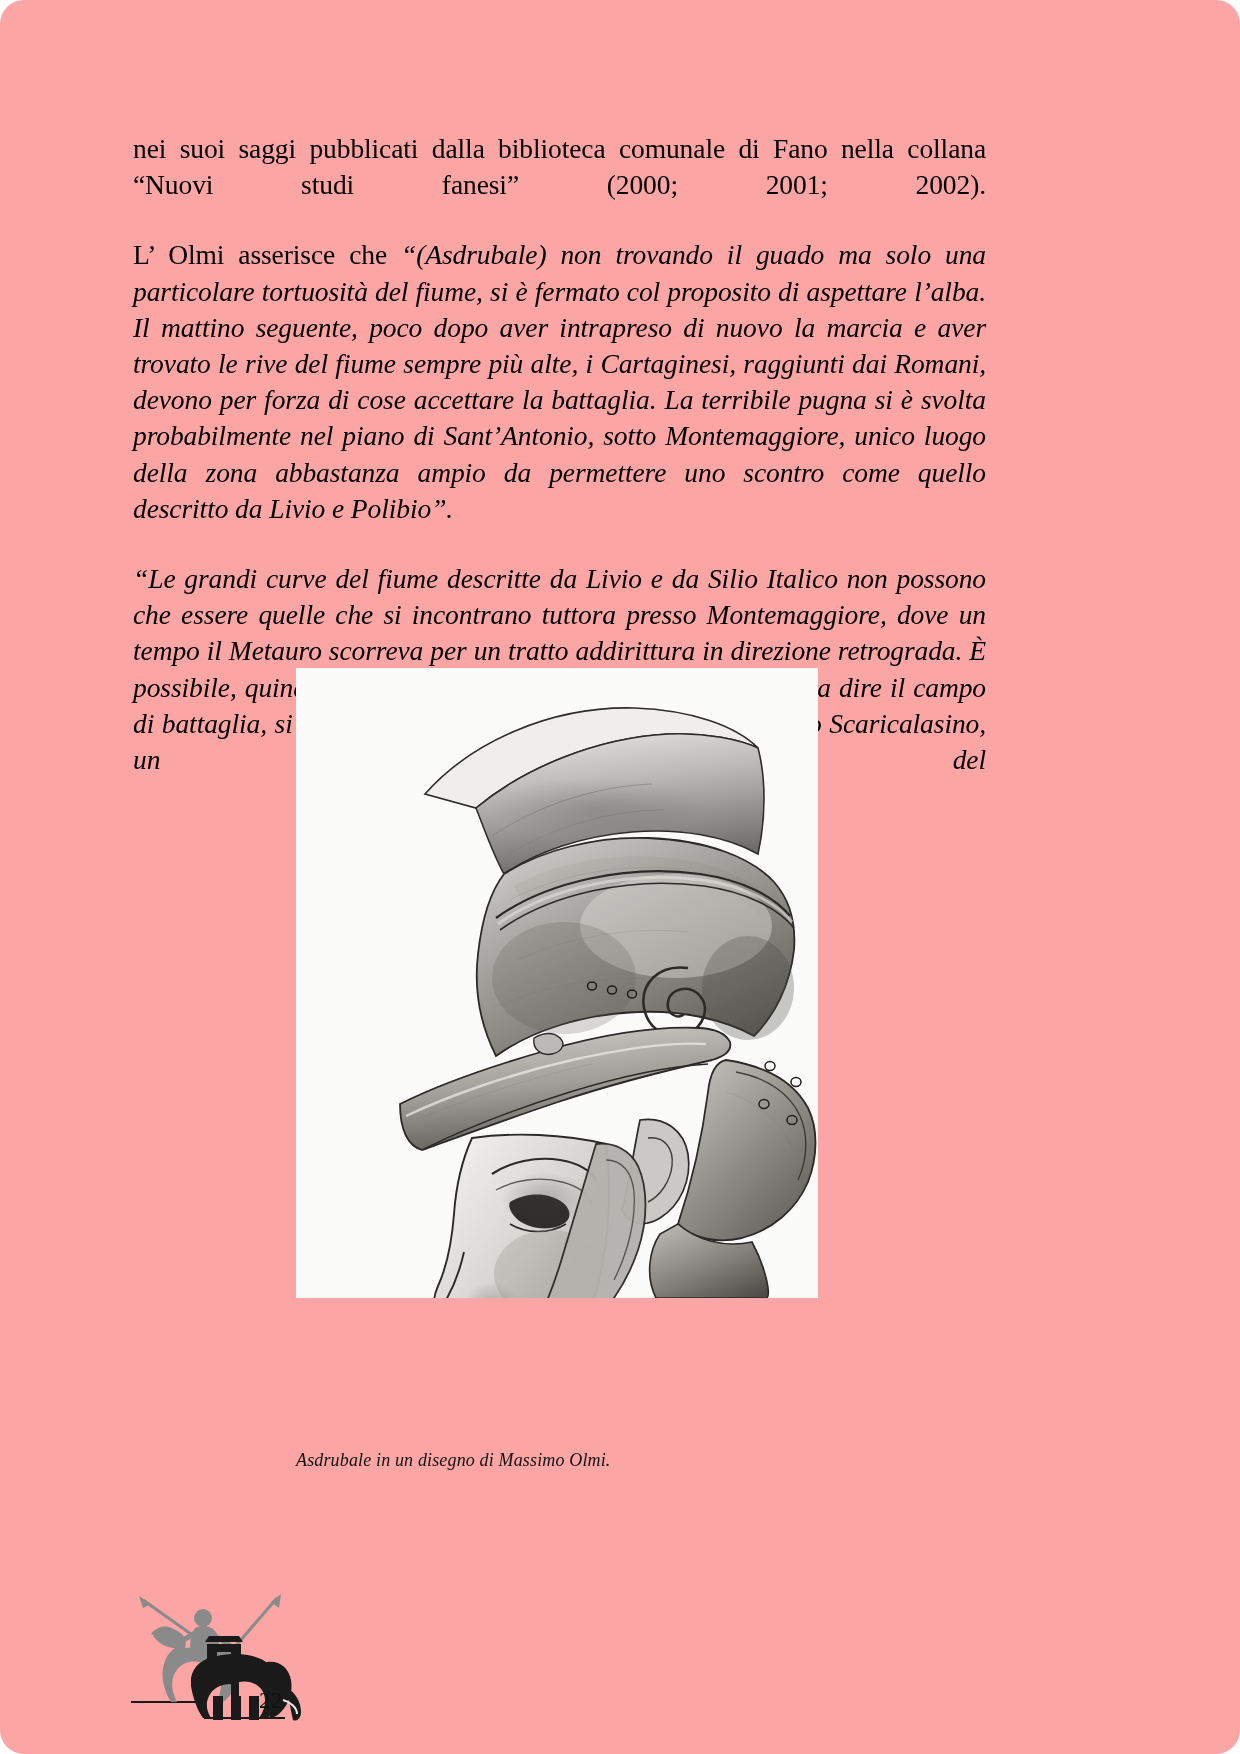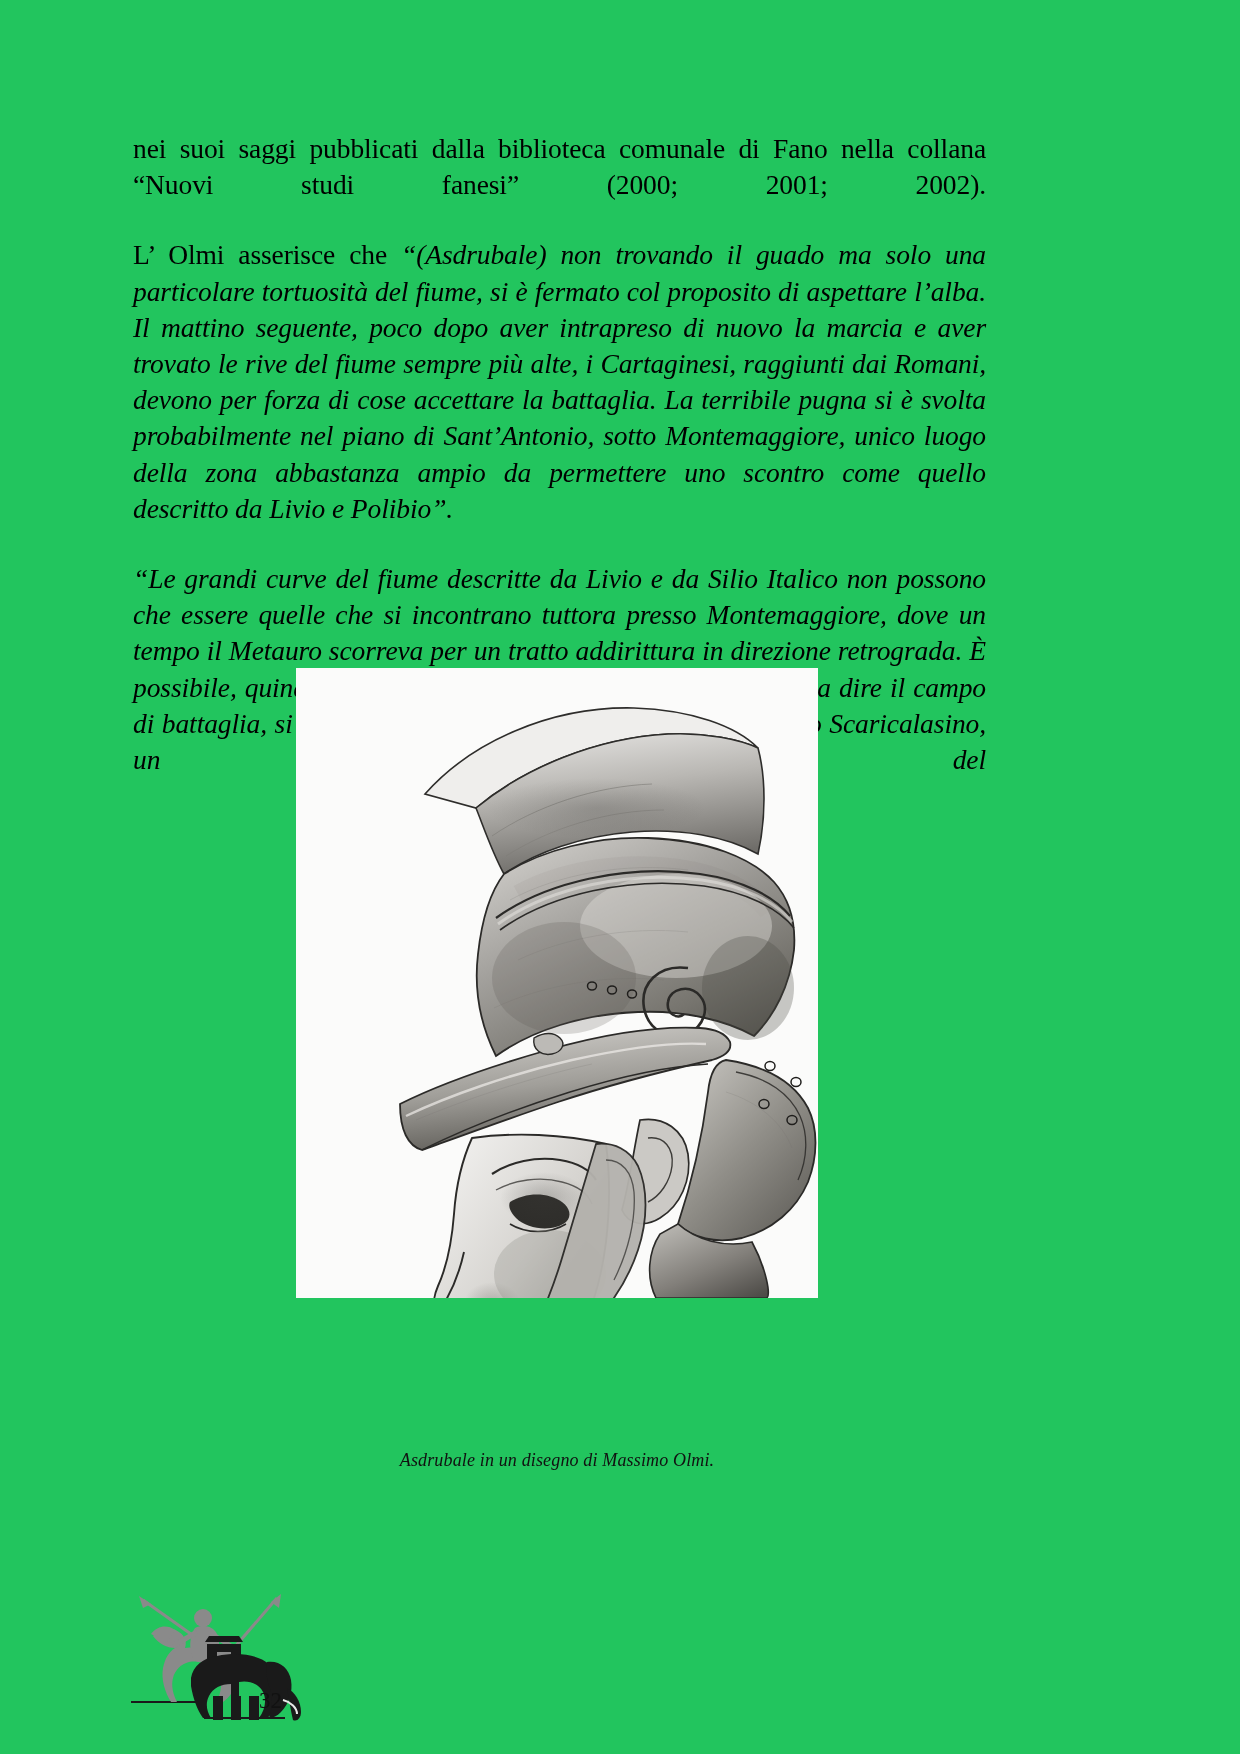--- a/index.html
+++ b/index.html
@@ -13,21 +13,22 @@
     height: 1754px;
     position: relative;
     font-family: "Liberation Serif", "DejaVu Serif", serif;
     color: #000000;
     overflow: hidden;
   }
 
   .page {
     position: absolute;
     inset: 0;
-    background: #22c55e;
+    background: #fca5a5;
+    border-radius: 24px;
   }
 
   
   .text-column {
     position: absolute;
     left: 133px;
     top: 131px;
     width: 853px;
   }
 
@@ -62,21 +63,21 @@
     height: 100%;
     display: block;
     background: #fbfbfa;
   }
 
   .figure-caption {
     position: absolute;
     left: 296px;
     top: 1448px;
     width: 522px;
-    text-align: center;
+    text-align: left;
     font-style: italic;
     font-size: 18px;
     line-height: 24px;
     color: #111111;
     letter-spacing: 0.15px;
   }
 
   
   .footer {
     position: absolute;
@@ -327,16 +328,16 @@
       <path d="M156 96 C 164 100, 170 110, 170 120 C 170 126, 166 130, 162 128
                C 160 120, 158 108, 156 96 Z" fill="#1a1a1a"></path>
 
       <path d="M152 108 C 160 110, 166 116, 166 122" fill="none" stroke="#e8e8e8" stroke-width="2"></path>
 
       <rect x="82" y="104" width="10" height="24" fill="#1a1a1a"></rect>
       <rect x="100" y="104" width="10" height="24" fill="#1a1a1a"></rect>
       <rect x="118" y="104" width="10" height="24" fill="#1a1a1a"></rect>
     </svg>
 
-    <div class="page-number">32</div>
+    <div class="page-number">22</div>
   </div>
 
 </div>
 
 </body></html>

